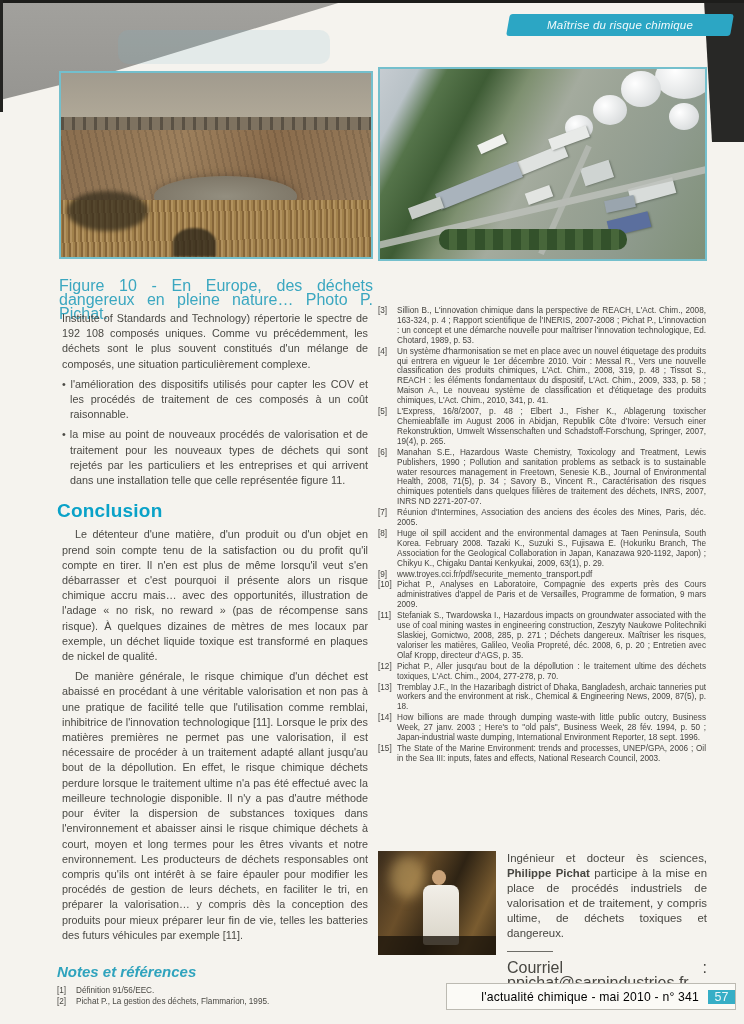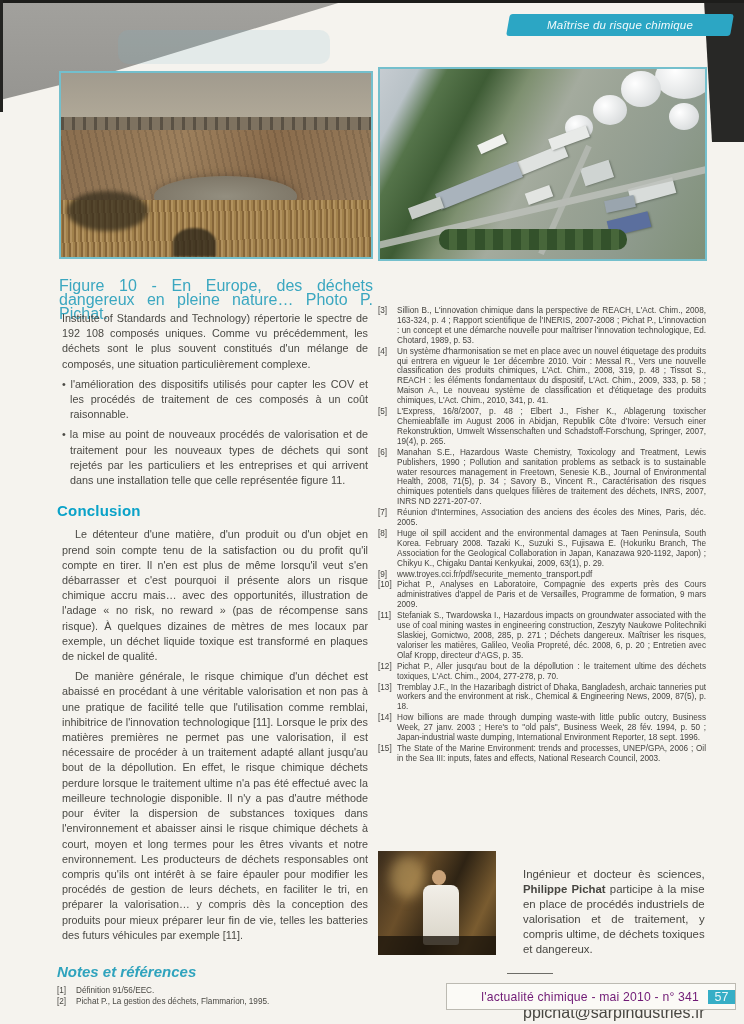--- a/index.html
+++ b/index.html
@@ -65,48 +65,48 @@
   .trees{position:absolute;bottom:5%;left:18%;width:58%;height:11%;border-radius:10px;filter:blur(.5px);
         background:repeating-linear-gradient(90deg,#33512b 0 10px,#47663a 10px 18px);}
   .caption{position:absolute;color:#3ba7c0;font-size:16px;line-height:14px;text-align:justify;}
   .cap10{left:59px;top:263px;width:314px;}
   .cap11{left:378px;top:263px;width:329px;}
   
   .col-left{position:absolute;left:57px;top:306px;width:316px;font-size:10.8px;line-height:15.2px;
         text-align:justify;color:#4a4944;}
   .col-left p{margin:5px;}
   .bullet{text-indent:-8px;padding-left:8px;}
-  .h-conclusion{color:#0aa2c8;font-size:15px;font-weight:bold;margin:15px 0 9px;letter-spacing:.2px;}
+  .h-conclusion{color:#0aa2c8;font-size:19px;font-weight:bold;margin:15px 0 9px;letter-spacing:.2px;}
   .para-indent{text-indent:13px;}
   .h-notes{color:#2fa3bd;font-size:15px;font-weight:bold;font-style:italic;margin:21px 0 7px;}
   .note-intro{font-style:italic;color:#4a4944;margin:0 0 4px;}
   .ref{display:flex;margin:0 0 1px;}
   .ref-label{flex:0 0 19px;}
   .ref-text{flex:1;text-align:justify;}
   .col-left .ref{font-size:8.2px;line-height:10px;}
   .col-right{position:absolute;left:378px;top:306px;width:328px;font-size:8.2px;line-height:9.9px;
         color:#454440;}
   
   .author-box{position:absolute;left:378px;top:851px;width:329px;display:flex;}
   .author-photo{flex:0 0 118px;height:104px;position:relative;overflow:hidden;
         background:linear-gradient(115deg,#3a2c1c,#6b4f2a 30%,#2e2314 55%,#7a5c30 80%,#3c2d18);}
   .ap-glow{position:absolute;left:10%;top:5%;width:30%;height:40%;border-radius:50%;
         background:rgba(215,180,110,.5);filter:blur(6px);}
   .ap-head{position:absolute;left:46%;top:18%;width:14px;height:15px;border-radius:50%;background:#c9a278;}
   .ap-coat{position:absolute;left:38%;top:33%;width:36px;height:60px;border-radius:8px 8px 3px 3px;
         background:linear-gradient(#f2efe8,#d9d4c8);}
   .ap-bench{position:absolute;bottom:0;left:0;right:0;height:18%;background:rgba(30,22,12,.8);}
   .author-bio{flex:1;padding-left:11px;font-size:11.4px;line-height:15px;text-align:justify;color:#474641;}
-  .author-bio p{margin:16px;}
+  .author-bio p{margin:0;}
   .author-bio .divider{width:46px;height:1px;background:#6d6c67;margin:10px 0 8px;}
   .email-line{font-size:16px;}
   
   .footer-bar{position:absolute;left:446px;top:983px;width:290px;height:27px;background:#fbfaf6;
         border:1px solid #bcbab2;box-sizing:border-box;display:flex;align-items:center;justify-content:flex-end;}
-  .footer-text{color:#701a75;font-size:12.2px;padding-right:9px;letter-spacing:.2px;}
+  .footer-text{color:#000000;font-size:12.2px;padding-right:9px;letter-spacing:.2px;}
   .page-badge{width:27px;height:14px;background:#36aec6;color:#e9f6f9;font-size:12.5px;
         display:flex;align-items:center;justify-content:center;}
 </style>
 </head>
 <body>
 
 <div class="page">
 
   <div class="scan-corner-left"></div>
   <div class="scan-corner-right"></div>

